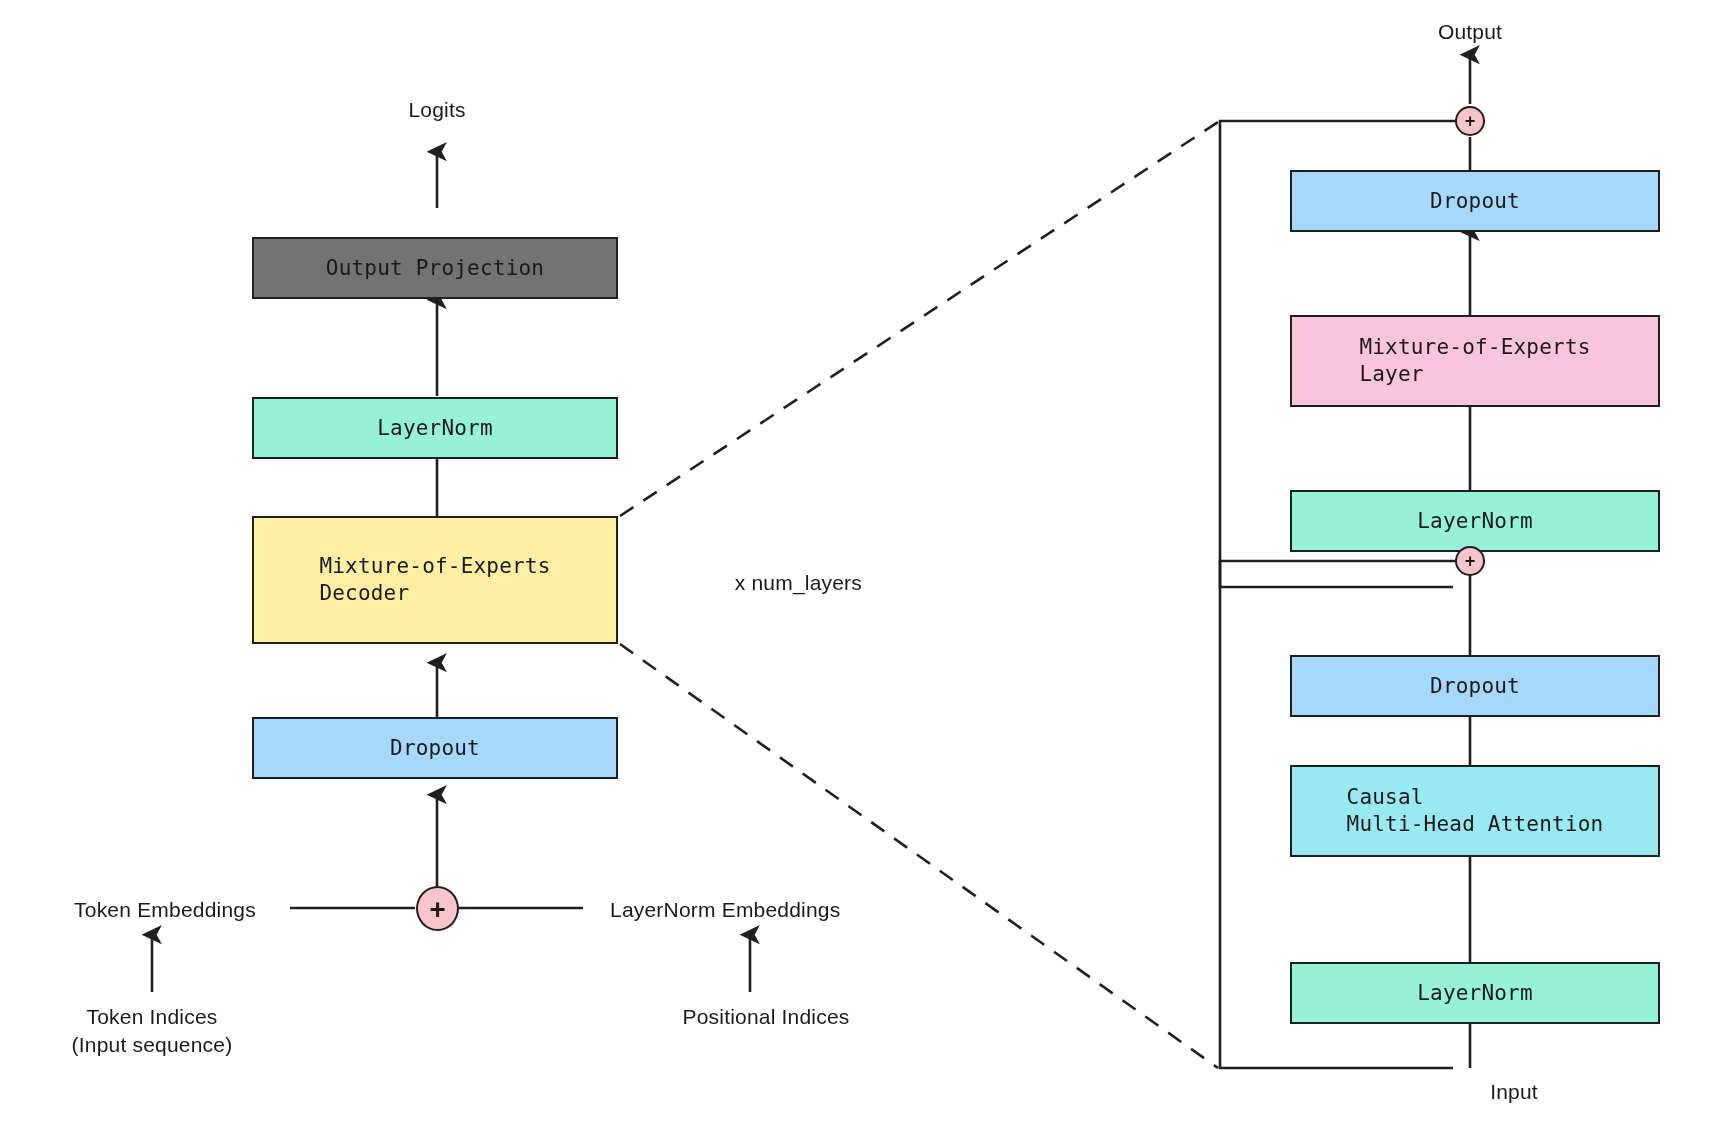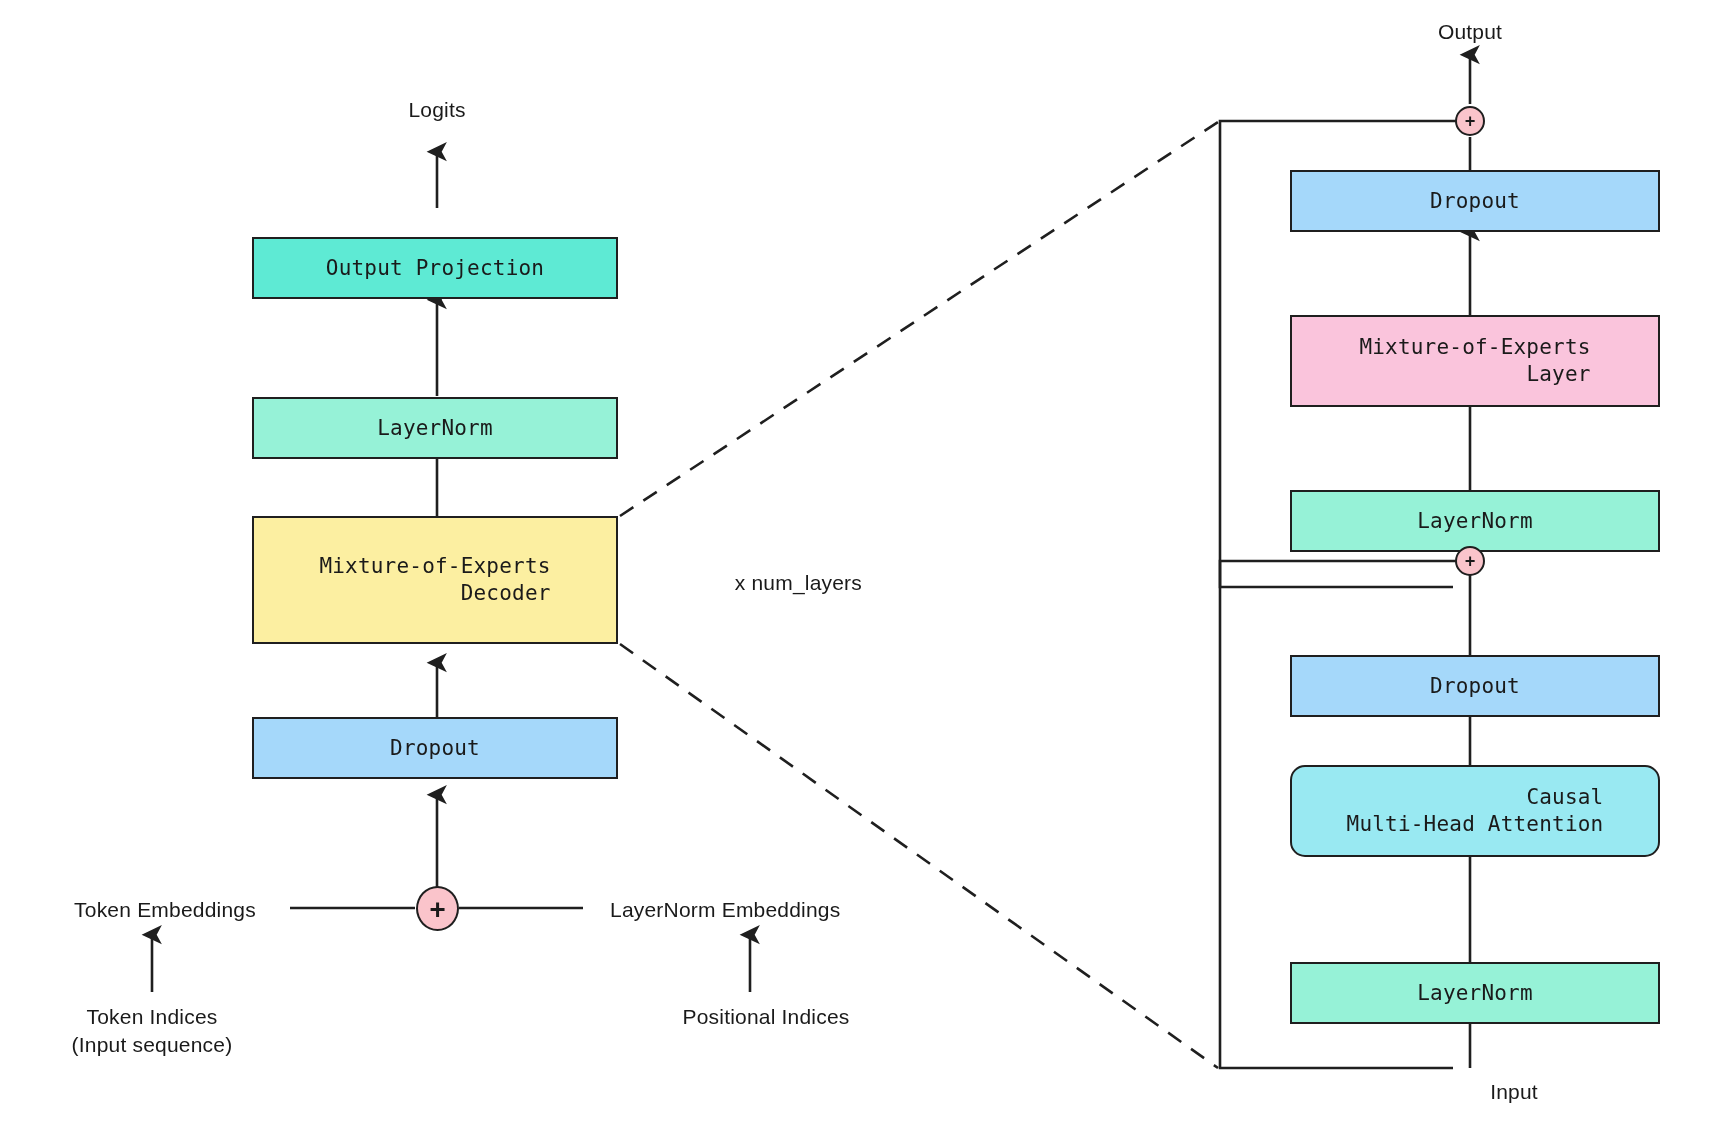--- a/index.html
+++ b/index.html
@@ -1,21 +1,21 @@
 <!DOCTYPE html>
 <html><head>
 <meta charset="utf-8">
 <style>
   html,body{margin:0;padding:0;background:#ffffff;}
   body{width:1716px;height:1148px;overflow:hidden;
        font-family:"DejaVu Sans Mono","Liberation Mono",monospace;}
   #stage{position:relative;width:1716px;height:1148px;background:#ffffff;}
 
   .box{position:absolute;box-sizing:border-box;border:2.5px solid #1f1f1f;
-       display:flex;align-items:center;justify-content:center;text-align:right;
+       display:flex;align-items:center;justify-content:center;text-align:left;
        font-family:"DejaVu Sans Mono","Liberation Mono",monospace;
        font-size:21px;color:#1a1a1a;line-height:1.28;white-space:pre-line;
        letter-spacing:0.2px;}
 
   .txt{position:absolute;font-family:Liberation Sans, sans-serif;
        font-size:21px;color:#1a1a1a;white-space:pre-line;text-align:center;
        line-height:1.35;letter-spacing:0.2px;}
 
   svg.lines{position:absolute;left:0;top:0;width:1716px;height:1148px;
             pointer-events:none;overflow:visible;}
@@ -75,21 +75,21 @@
       <line x1="1470" y1="765" x2="1470" y2="680" marker-end="url(#ah)"></line>
 
       <line x1="1470" y1="962" x2="1470" y2="845" marker-end="url(#ah)"></line>
 
       <line x1="1470" y1="1068" x2="1470" y2="992" marker-end="url(#ah)"></line>
     </g>
   </svg>
 
   <div class="txt" style="left:337px;top:96px;width:200px;">Logits</div>
 
-  <div class="box" style="left:252px;top:237px;width:366px;height:62px;background:#5eead4;">Output Projection</div>
+  <div class="box" style="left:252px;top:237px;width:366px;height:62px;background:#737373;">Output Projection</div>
 
   <div class="box" style="left:252px;top:397px;width:366px;height:62px;background:#96F2D7;">LayerNorm</div>
 
   <div class="box" style="left:252px;top:516px;width:366px;height:128px;background:#FCEFA1;">Mixture-of-Experts
 Decoder</div>
 
   <div class="txt" style="left:642px;top:569px;width:220px;text-align:right;">x num_layers</div>
 
   <div class="box" style="left:252px;top:717px;width:366px;height:62px;background:#A5D8FA;">Dropout</div>
 
@@ -112,20 +112,20 @@
 
   <div class="box" style="left:1290px;top:315px;width:370px;height:92px;background:#FAC4DC;">Mixture-of-Experts
 Layer</div>
 
   <div class="box" style="left:1290px;top:490px;width:370px;height:62px;background:#96F2D7;">LayerNorm</div>
 
   <div class="plus-ell" style="left:1455px;top:546px;width:30px;height:30px;background:#FAC4CB;font-size:17px;">+</div>
 
   <div class="box" style="left:1290px;top:655px;width:370px;height:62px;background:#A5D8FA;">Dropout</div>
 
-  <div class="box" style="left:1290px;top:765px;width:370px;height:92px;background:#99E9F2;border-radius:15px;">Causal
+  <div class="box" style="left:1290px;top:765px;width:370px;height:92px;background:#99E9F2;">Causal
 Multi-Head Attention</div>
 
   <div class="box" style="left:1290px;top:962px;width:370px;height:62px;background:#96F2D7;">LayerNorm</div>
 
   <div class="txt" style="left:1414px;top:1078px;width:200px;">Input</div>
 
 </div>
 
 </body></html>

